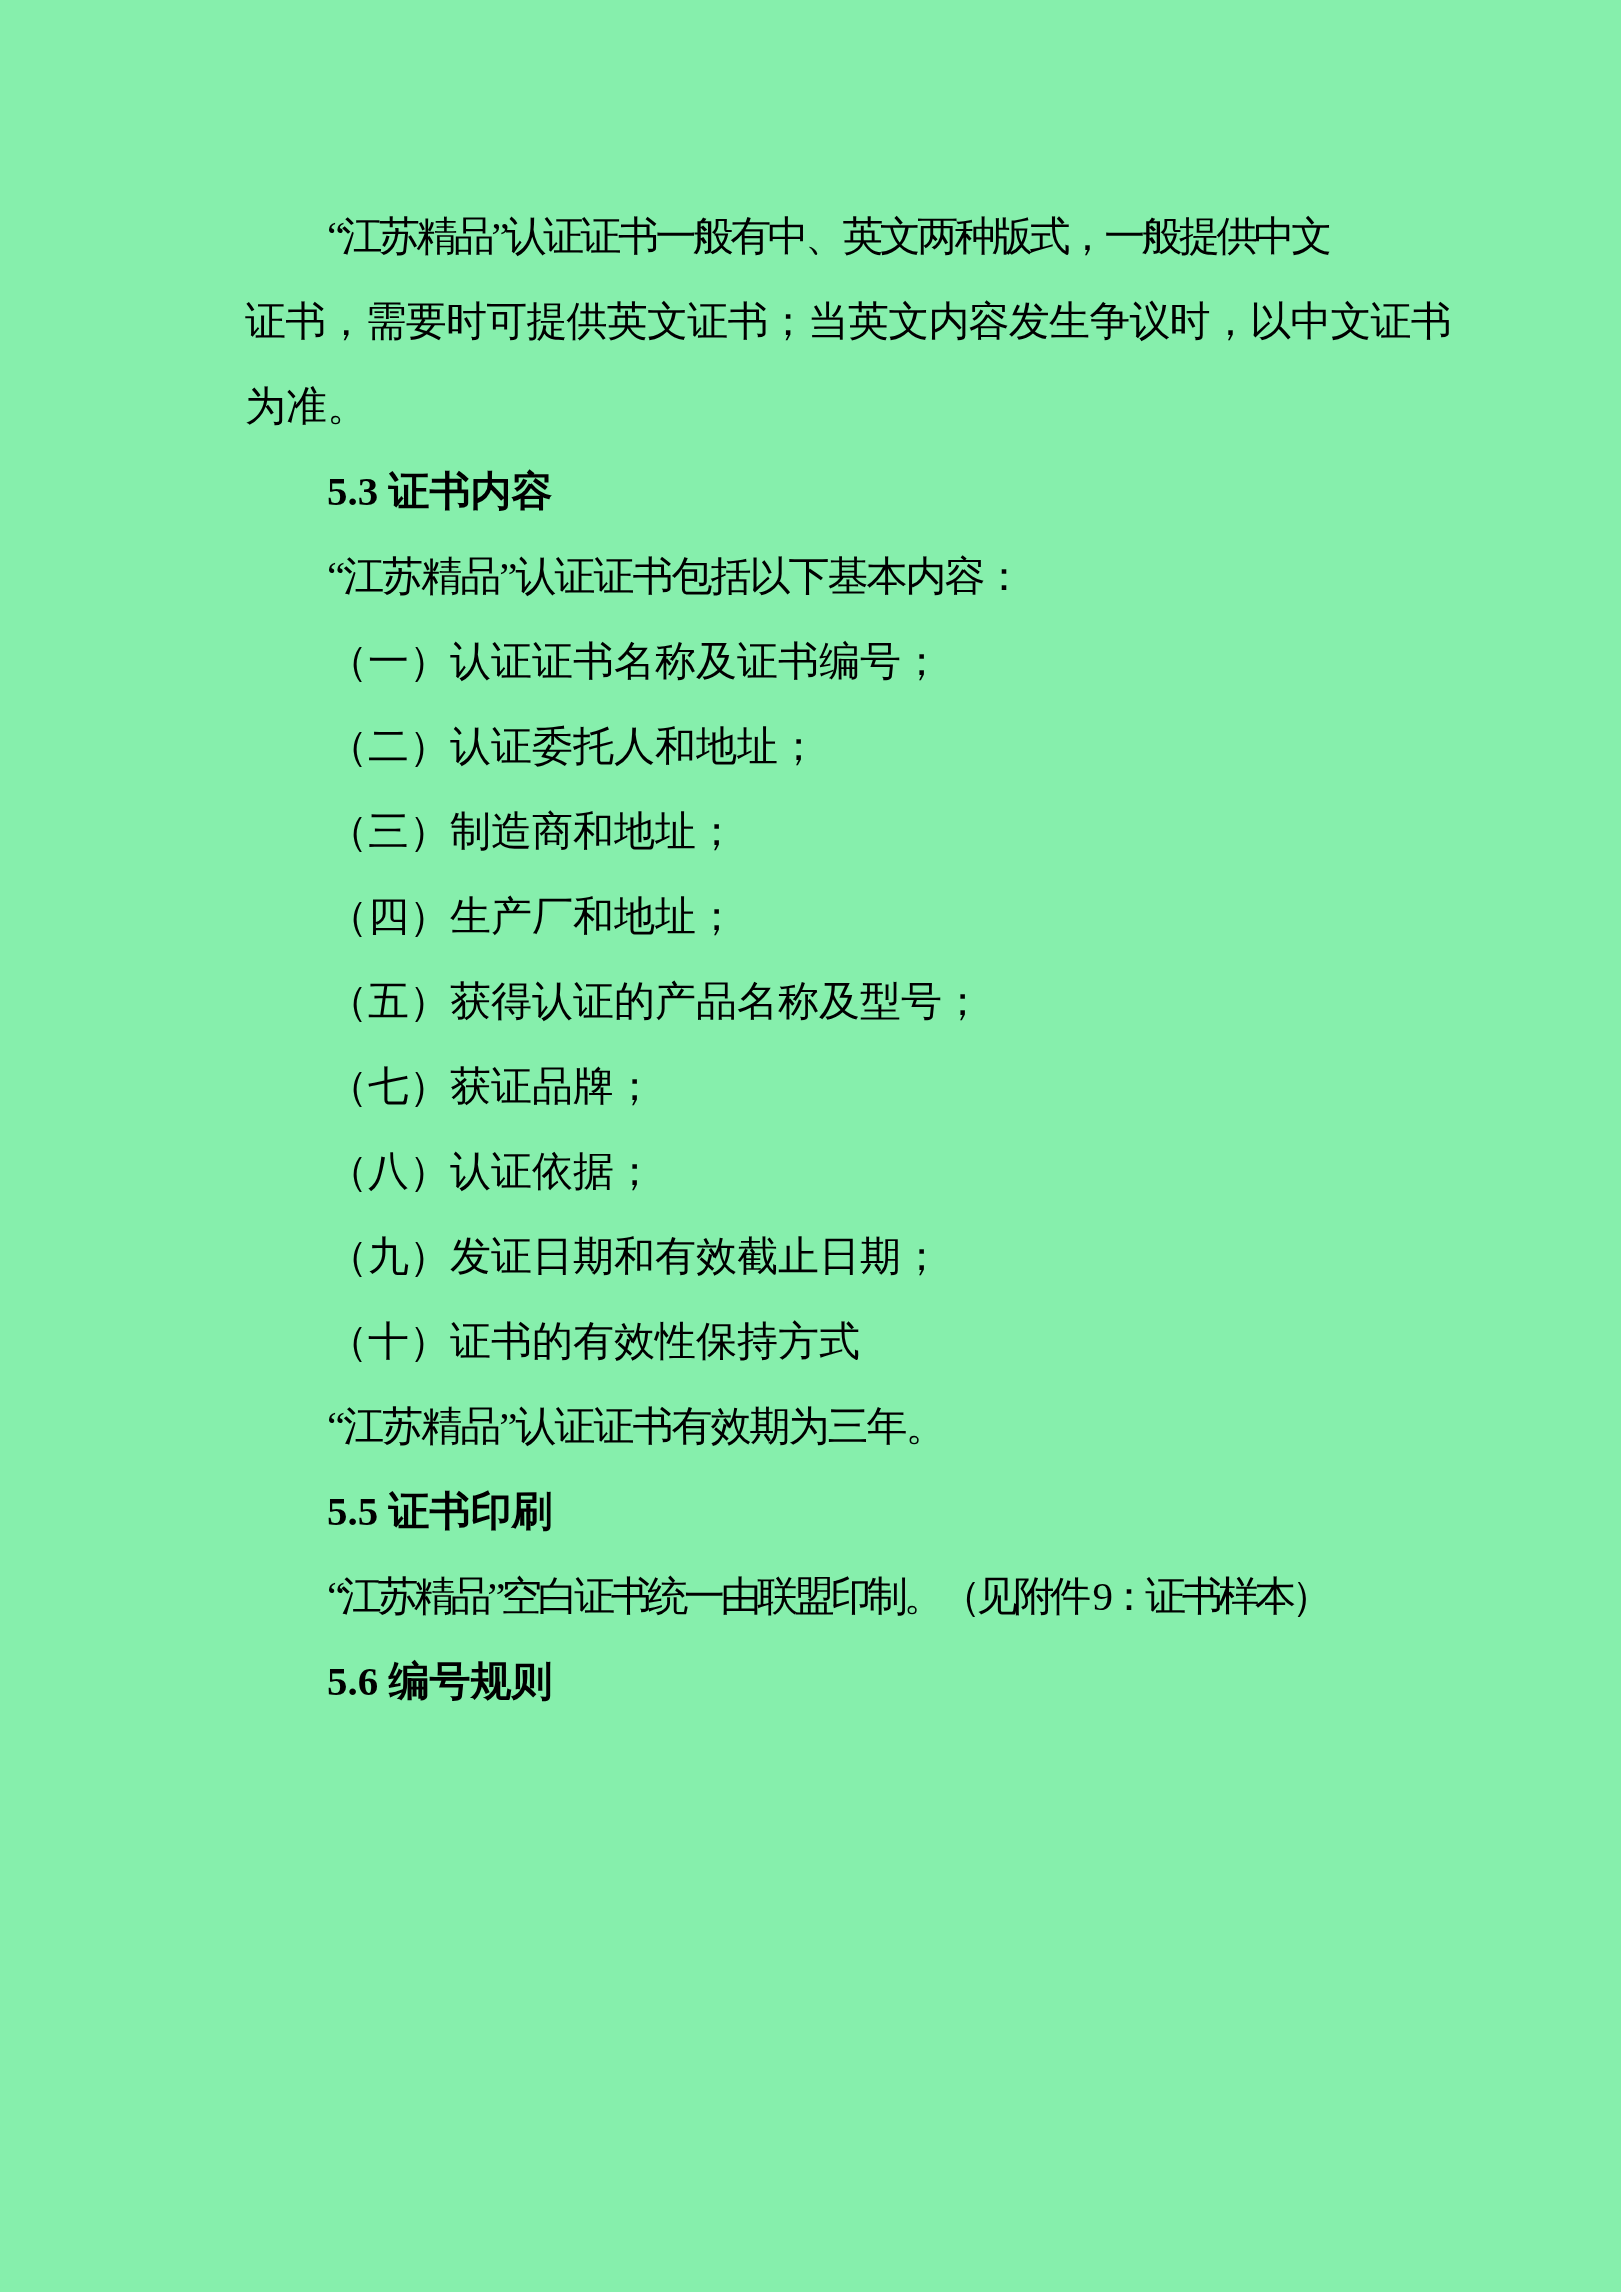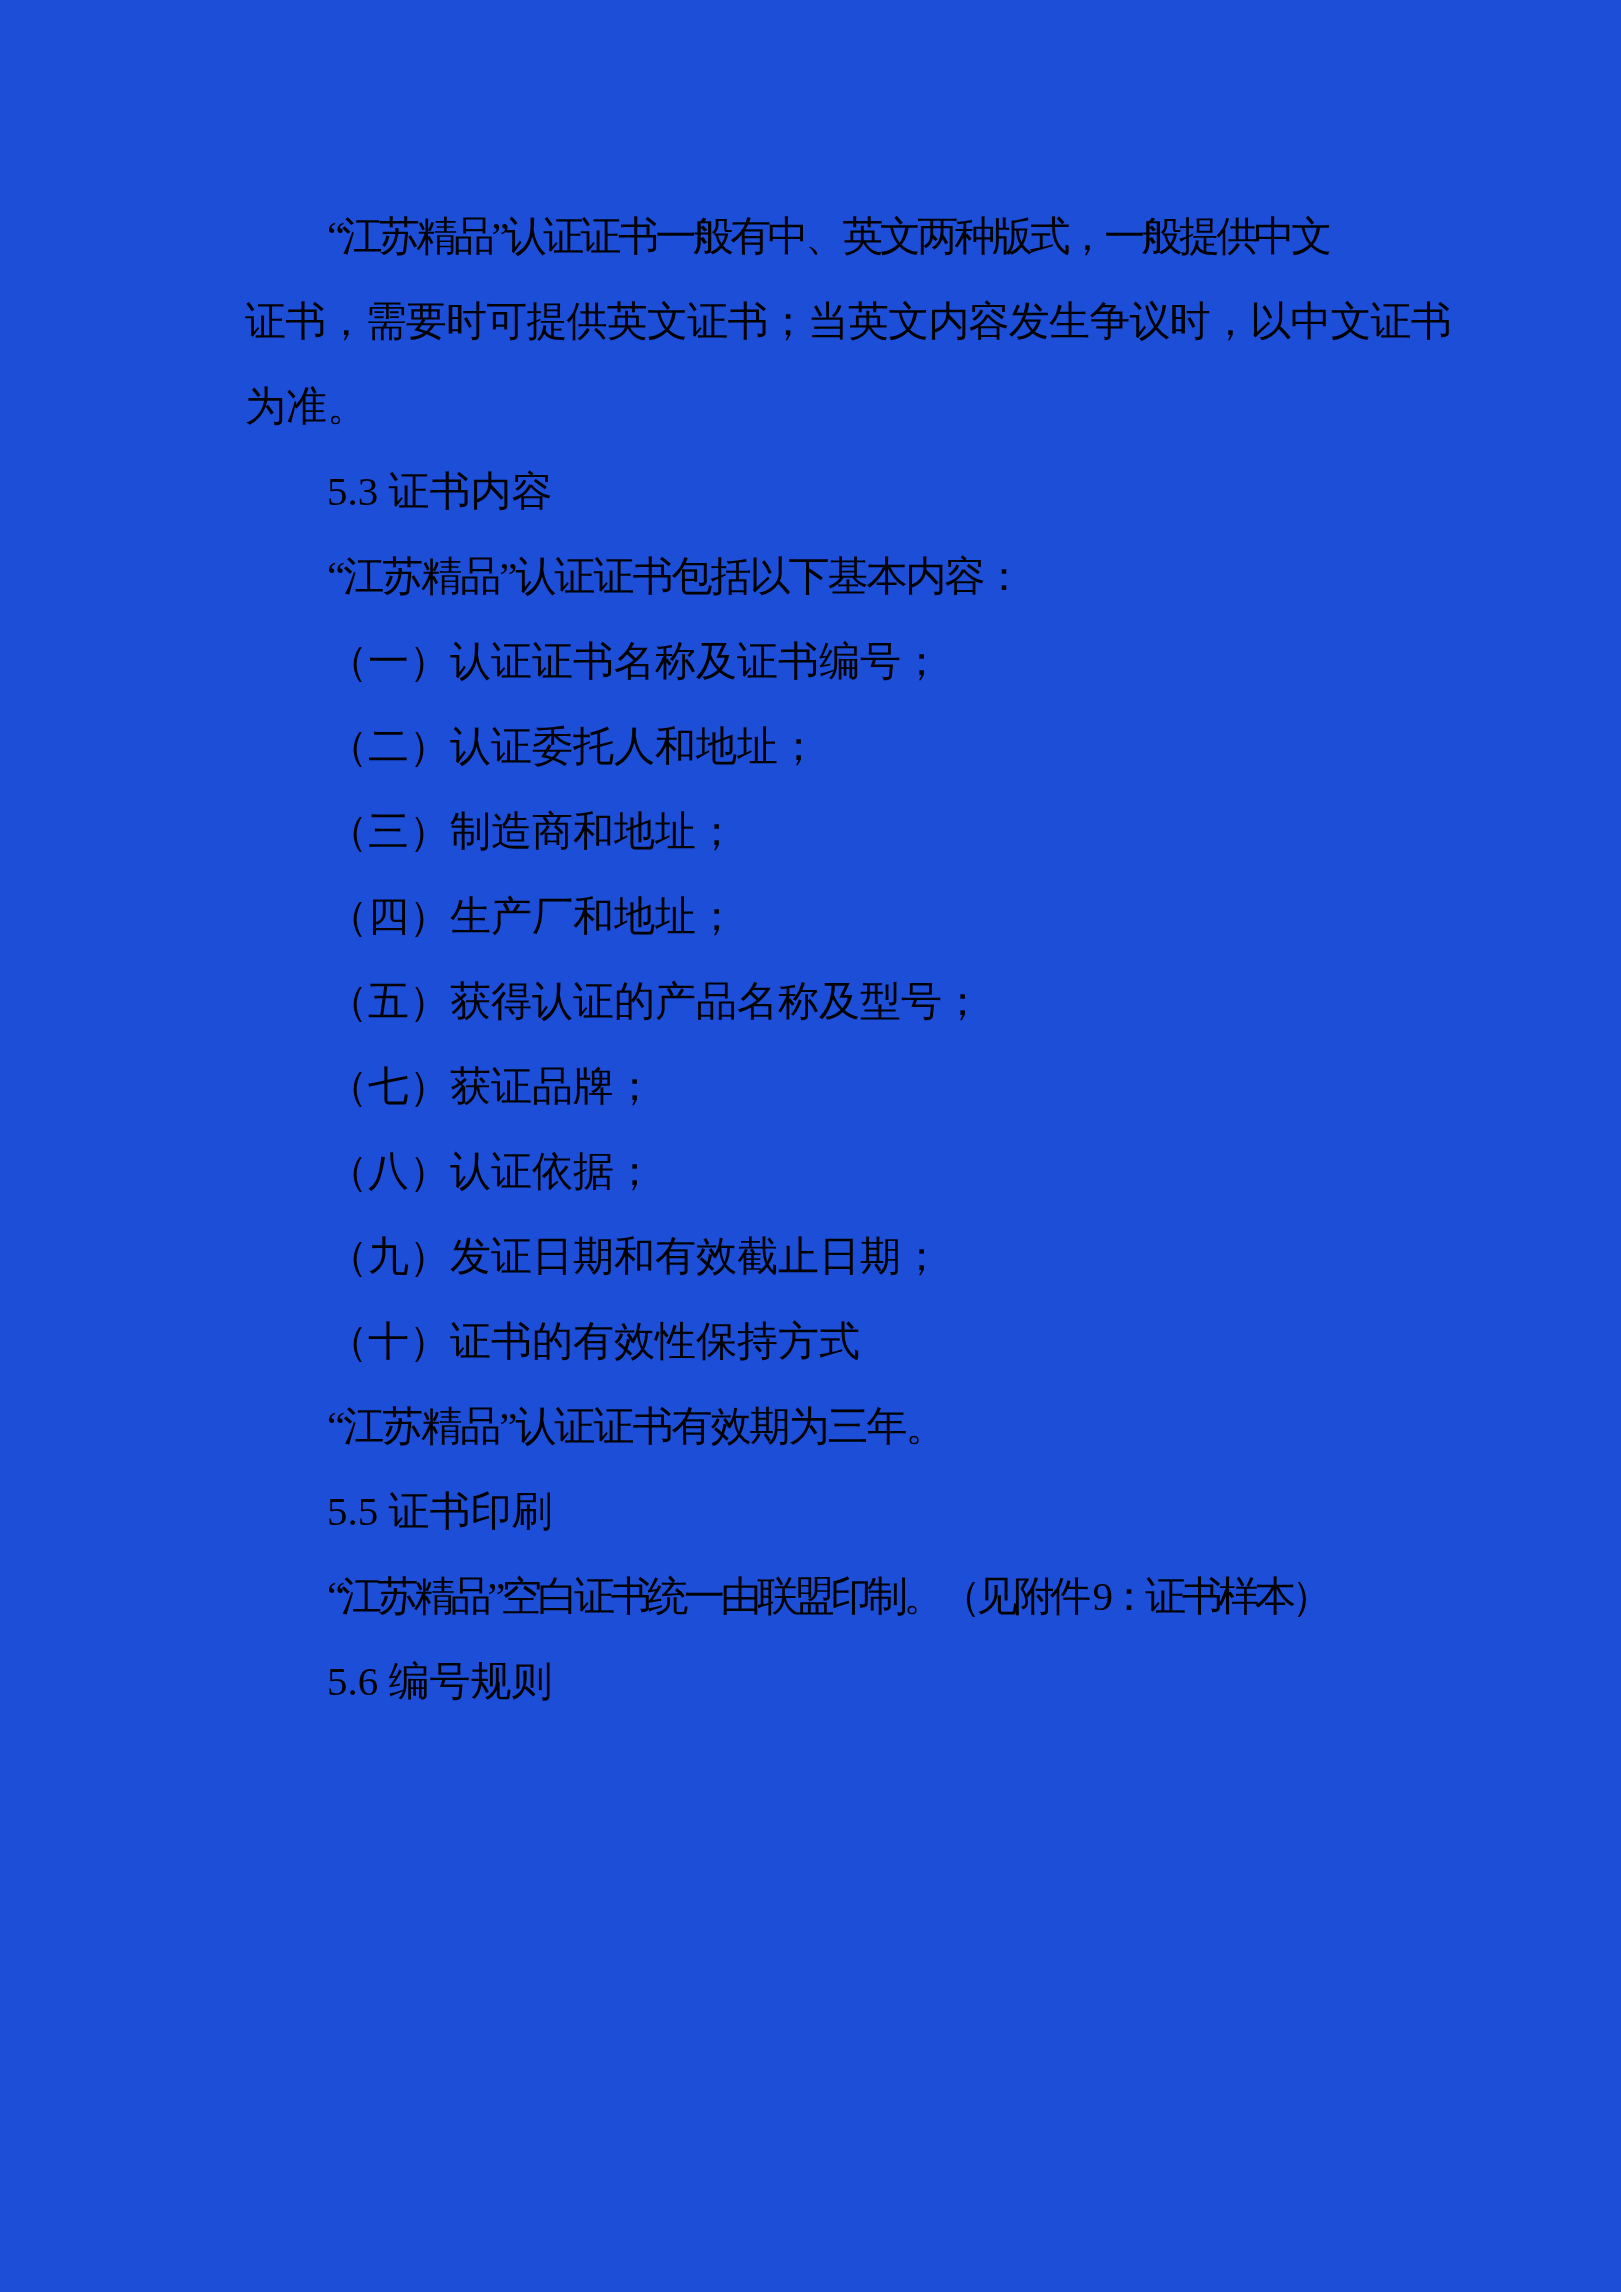--- a/index.html
+++ b/index.html
@@ -4,42 +4,42 @@
 <style>
   html, body {
     margin: 0;
     padding: 0;
     background: #ffffff;
   }
   .page {
     position: relative;
     width: 1621px;
     height: 2293px;
-    background: #1d4ed8;
+    background: #86efac;
     overflow: hidden;
   }
   .content {
     position: absolute;
     left: 245px;
     top: 194px;
     width: 1135px;
   }
   .line {
     font-family: "Liberation Serif", "DejaVu Serif", serif;
     font-size: 41px;
     line-height: 85px;
     color: #000000;
     white-space: nowrap;
     text-align: left;
   }
   .indent {
     text-indent: 82px;
   }
   .heading {
-    font-weight: normal;
+    font-weight: bold;
   }
   
   .tight-a { letter-spacing: -3.6px; } 
   .tight-b { letter-spacing: -0.8px; } 
   .tight-c { letter-spacing: -2px;   } 
   .tight-d { letter-spacing: -4.4px; } 
 </style>
 </head>
 <body>
 

